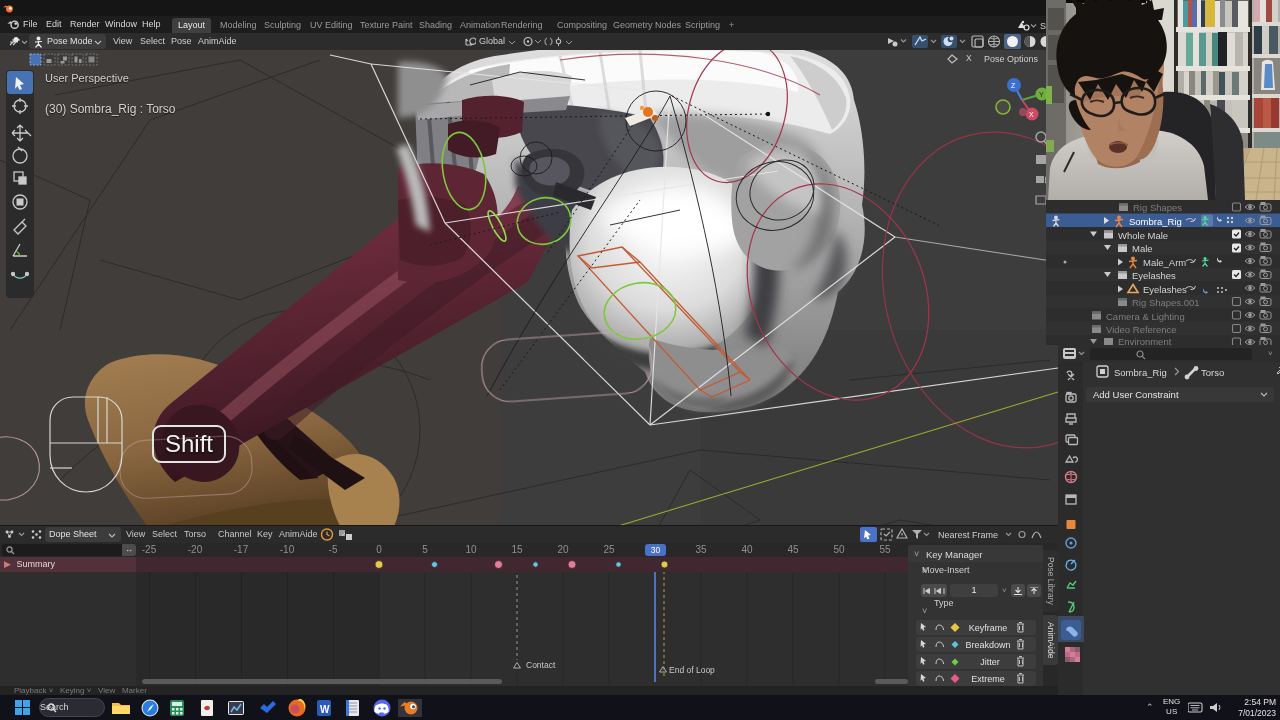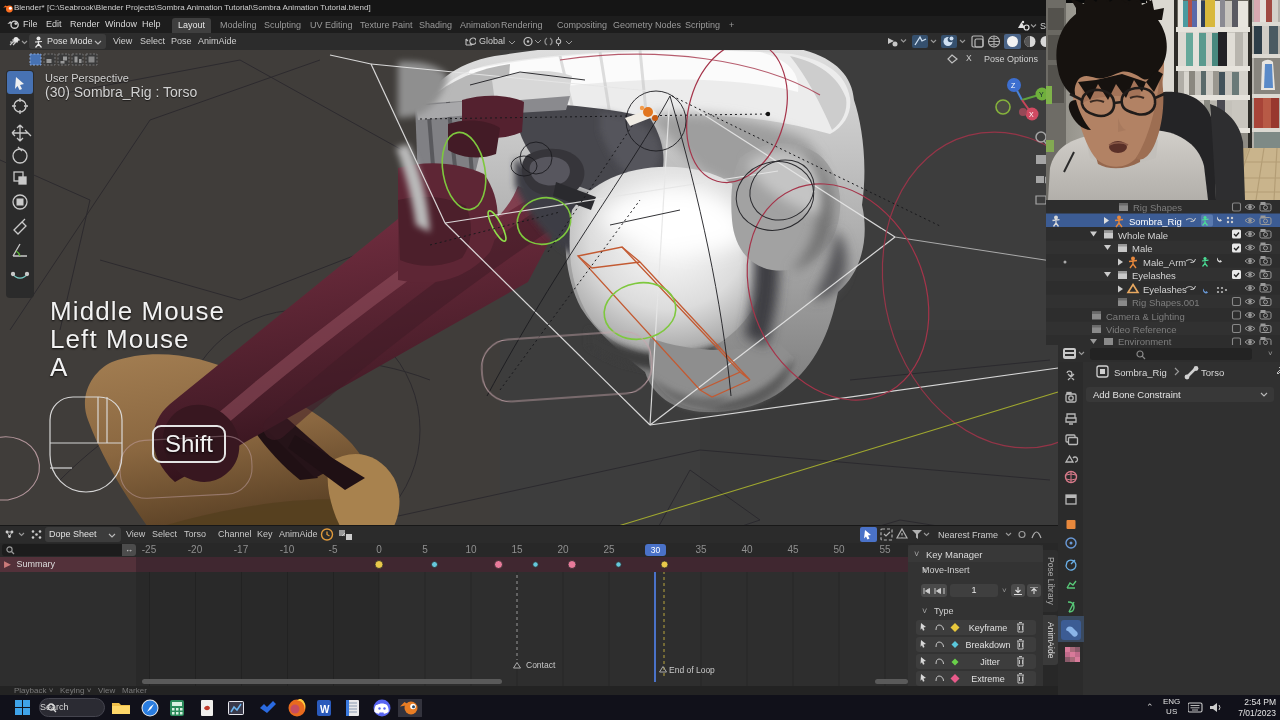--- a/index.html
+++ b/index.html
@@ -45,21 +45,20 @@
 </head>
 <body>
 <div id="root">
 
   <div class="abs" id="titlebar">
     <svg class="abs" style="left:3px;top:3px" width="11" height="11" viewBox="0 0 11 11">
         <circle cx="6.4" cy="6" r="3.4" fill="#ff7021"></circle>
         <circle cx="7.4" cy="5.2" r="1.5" fill="#fff"></circle>
         <path d="M0.2 4.6 L5 4 L2.6 2.6 Z" fill="#ff7021"></path>
       </svg>
-    <span class="abs" style="left:14px">Blender* [C:\Seabrook\Blender Projects\Sombra Animation Tutorial\Sombra Animation Tutorial.blend]</span>
   </div>
 
   <div class="abs" id="menubar">
     <svg class="abs" style="left:7px;top:3px" width="13" height="11" viewBox="0 0 13 11">
         <circle cx="7.6" cy="5.7" r="3.6" fill="none" stroke="#d0d0d0" stroke-width="1.4"></circle>
         <circle cx="8.8" cy="4.6" r="1.4" fill="#d0d0d0"></circle>
         <path d="M0.4 4.9 L5.6 4.1 L3.2 2.2 Z" fill="#d0d0d0"></path>
       </svg>
     <span class="mi" style="left:23px;color:#d8d8d8">File</span>
     <span class="mi" style="left:46px;color:#d8d8d8">Edit</span>
@@ -409,21 +408,21 @@
     <rect x="57" y="1" width="11" height="11" fill="#3a3a3a" stroke="#777" stroke-width="1" stroke-dasharray="2 1.5"></rect>
     <rect x="17.5" y="6" width="5" height="4" fill="#999"></rect>
     <rect x="34" y="3.5" width="4" height="4" fill="#999"></rect>
         <rect x="31.5" y="8" width="4" height="2.5" fill="#999"></rect>
     <rect x="45.5" y="3.5" width="3" height="6" fill="#999"></rect>
         <rect x="50" y="6" width="2.5" height="4" fill="#999"></rect>
     <rect x="59.5" y="3.5" width="6" height="6" fill="#999" opacity="0.8"></rect>
   </svg>
 
   <div class="abs" style="left:45px;top:22px;color:#d2d2d2;font-size:11px;text-shadow:0 1px 1px rgba(0,0,0,.6)">User Perspective</div>
-  <div class="abs" style="left:45px;top:34px;color:#d2d2d2;font-size:14px;text-shadow:0 1px 1px rgba(0,0,0,.6)">(30) Sombra_Rig : Torso</div>
+  <div class="abs" style="left:45px;top:52px;color:#d2d2d2;font-size:12px;text-shadow:0 1px 1px rgba(0,0,0,.6)">(30) Sombra_Rig : Torso</div>
 
   <svg class="abs" style="left:6px;top:20px" width="28" height="228">
     <rect x="0" y="0" width="28" height="228" fill="#2b2b2b" rx="4"></rect>
     <rect x="1" y="1" width="26" height="23" fill="#4772b3" rx="3"></rect>
     <path d="M10 7 l8 7 l-4 1 l2 4 l-2.5 1 l-2 -4 l-2.5 3 z" fill="#f0f0f0"></path>
     <g stroke="#c9c9c9" stroke-width="1.3" fill="none">
       <circle cx="14" cy="36" r="6"></circle>
           <path d="M14 28 v4 M14 40 v4 M6 36 h4 M18 36 h4"></path>
       <path d="M14 56 v16 M6 64 h16 M14 56 l-3 3 M14 56 l3 3 M14 72 l-3 -3 M14 72 l3 -3 M6 64 l3 -3 M6 64 l3 3 M22 64 l-3 -3 M22 64 l3 3" transform="translate(0,-1)"></path>
       <circle cx="14" cy="86" r="7"></circle>
@@ -435,21 +434,20 @@
       <path d="M8 160 l8 -8 l4 4 l-8 8 z M16 152 l3 -3"></path>
       <path d="M7 186 l7 -12 M7 186 h14"></path>
           <path d="M10 181 a8 8 0 0 1 4 5" fill="#5fb83a" stroke="#5fb83a"></path>
       <path d="M7 204 a8 8 0 0 0 14 0" stroke="#7ad0c8"></path>
           <circle cx="7" cy="204" r="1.5" fill="#c9c9c9"></circle>
           <circle cx="21" cy="204" r="1.5" fill="#c9c9c9"></circle>
     </g>
   </svg>
   </div>
 
-  <div class="abs" id="ovl-mm">Middle Mouse<br>Left Mouse<br>A</div>
   <div class="abs" id="shiftkey">Shift</div>
 
   <div class="abs" style="left:0;top:525px;width:1058px;height:1px;background:#181818"></div>
 
   <div class="abs" id="dope">
 
     <div class="abs" id="keyarea"></div>
     <svg class="abs" style="left:0;top:17px" width="1058" height="143">
 
       <g stroke="#262626" stroke-width="1">
@@ -575,21 +573,21 @@
       <span class="abs" style="left:94px;top:41px;color:#999;font-size:8px">˅</span>
       <div class="abs" style="left:103px;top:39px;width:14px;height:13px;background:#4a4a4a;border-radius:3px"></div>
       <svg class="abs" style="left:106px;top:42px" width="8" height="8">
           <path d="M4 0 v5 M1.5 3 L4 5.5 L6.5 3 M0 7.5 h8" stroke="#ddd" stroke-width="1.1" fill="none"></path>
         </svg>
       <div class="abs" style="left:119px;top:39px;width:14px;height:13px;background:#4a4a4a;border-radius:3px"></div>
       <svg class="abs" style="left:122px;top:42px" width="8" height="8">
           <path d="M4 7 v-5 M1.5 4 L4 1.5 L6.5 4 M0 0 h8" stroke="#ddd" stroke-width="1.1" fill="none"></path>
         </svg>
       <span class="abs" style="left:14px;top:61px;color:#aaa">˅</span>
-      <span class="abs" style="left:26px;top:61px;color:#d0d0d0">Type</span>
+      <span class="abs" style="left:26px;top:53px;color:#d0d0d0">Type</span>
 
       <div class="abs" style="left:8px;top:75px;width:120px;height:15px;background:#3d3d3d;border-radius:3px"></div>
       <div class="abs" style="left:8px;top:92px;width:120px;height:15px;background:#3d3d3d;border-radius:3px"></div>
       <div class="abs" style="left:8px;top:109px;width:120px;height:15px;background:#3d3d3d;border-radius:3px"></div>
       <div class="abs" style="left:8px;top:126px;width:120px;height:15px;background:#3d3d3d;border-radius:3px"></div>
       <svg class="abs" style="left:10px;top:75px" width="118" height="68">
         <g fill="#d8d8d8">
           <path d="M3 3 l5 4 l-2.5 0.5 l1 2.5 l-1.5 0.7 l-1 -2.5 l-1.5 1.5 z"></path>
           <path d="M3 20 l5 4 l-2.5 0.5 l1 2.5 l-1.5 0.7 l-1 -2.5 l-1.5 1.5 z"></path>
           <path d="M3 37 l5 4 l-2.5 0.5 l1 2.5 l-1.5 0.7 l-1 -2.5 l-1.5 1.5 z"></path>
@@ -884,21 +882,21 @@
         <rect x="17" y="7" width="5" height="5" fill="#d0d0d0"></rect>
       <text x="31" y="13.5" font-size="9.5" fill="#d8d8d8" font-family="Liberation Sans">Sombra_Rig</text>
       <path d="M92 6 l3.5 3.5 l-3.5 3.5" stroke="#999" stroke-width="1.2" fill="none"></path>
       <path d="M105 14 L112 7" stroke="#d0d0d0" stroke-width="2.6"></path>
         <circle cx="104" cy="15" r="2.4" fill="#d0d0d0"></circle>
         <circle cx="113" cy="6.5" r="2.4" fill="#d0d0d0"></circle>
       <text x="118" y="13.5" font-size="9.5" fill="#d8d8d8" font-family="Liberation Sans">Torso</text>
       <path d="M196 5 l5 5 M198 3 l4 4 l-1 1 l-2 0 l-4 4 l-1 -1 l4 -4 l0 -2 z" stroke="#c0c0c0" stroke-width="1" fill="none"></path>
     </svg>
     <div class="abs" style="left:28px;top:42px;width:188px;height:15px;background:#383838;border-radius:3px;color:#e4e4e4;font-size:9.5px;line-height:15px">
-      <span style="margin-left:7px">Add Bone Constraint</span>
+      <span style="margin-left:7px">Add User Constraint</span>
       <svg class="abs" style="right:6px;top:5px" width="8" height="6">
           <path d="M1 1 l3 3 l3 -3" stroke="#bbb" stroke-width="1.1" fill="none"></path>
         </svg>
     </div>
   </div>
 
   <div class="abs" id="webcam">
     <svg width="234" height="200" style="position:absolute;left:0;top:0">
       <defs>
         <linearGradient id="wallg" x1="0" y1="0" x2="1" y2="0">

